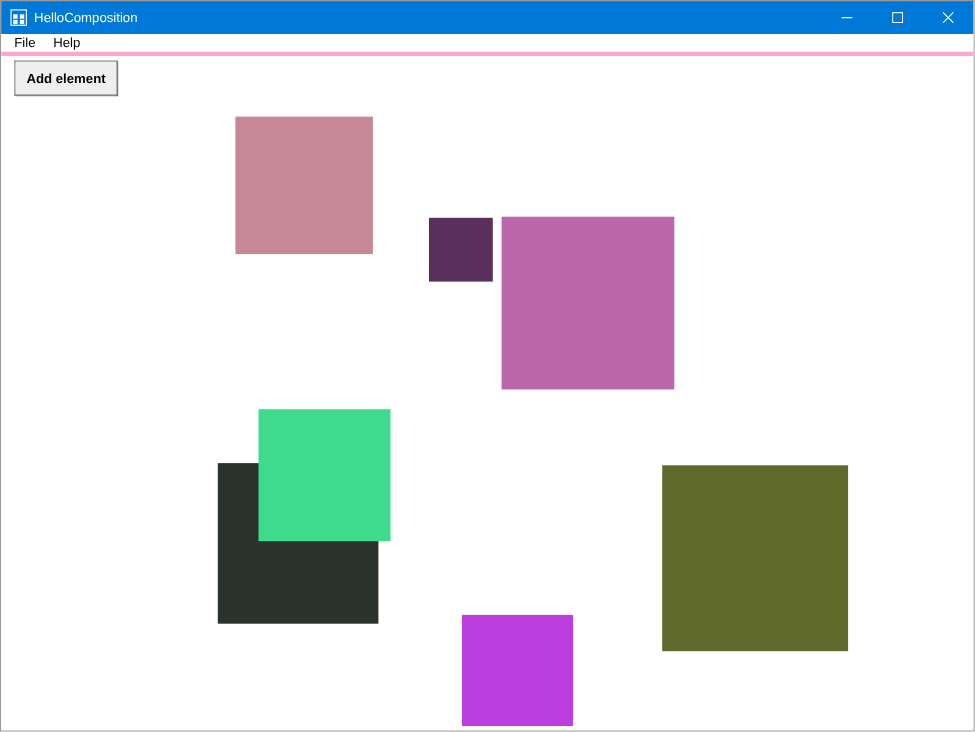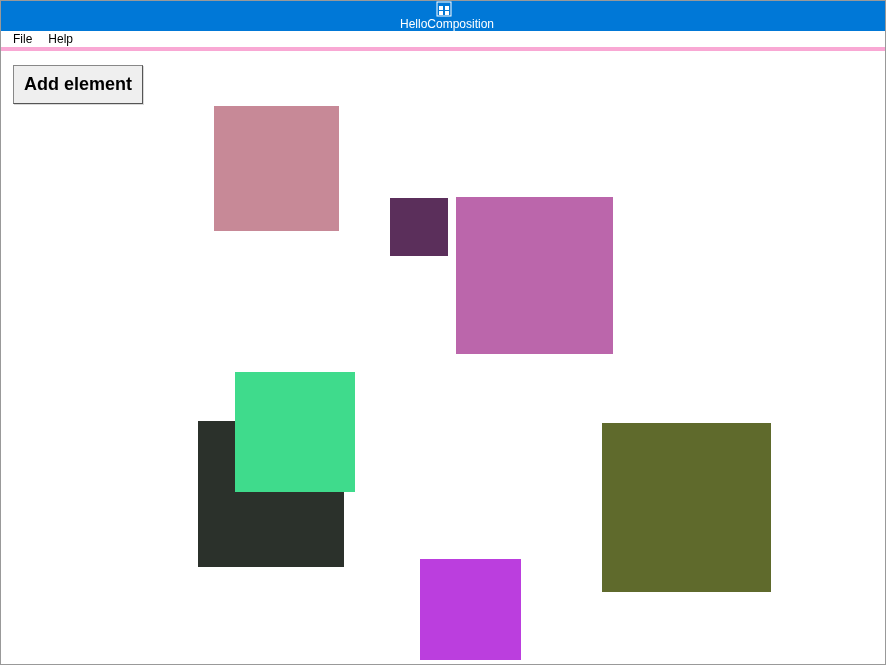--- a/index.html
+++ b/index.html
@@ -16,21 +16,20 @@
       border: 1px solid #999;
     }
     .titlebar {
       height: 30px;
       background: #0078d7;
       color: #fff;
       display: flex;
       align-items: center;
       padding-left: 8px;
       font-size: 12px;
-      flex-direction: column;
     }
     .titlebar .app-icon {
       width: 16px;
       height: 16px;
       margin-right: 6px;
       display: inline-flex;
       align-items: center;
       justify-content: center;
     }
     .titlebar .title-text {
@@ -65,24 +64,24 @@
     }
     .client {
       position: relative;
       width: 100%;
       height: calc(100% - 50px);
       background: #fff;
     }
     .add-btn {
       position: absolute;
       left: 12px;
-      top: 14px;
+      top: 4px;
       padding: 8px 10px;
       font-family: Tahoma, "Segoe UI", sans-serif;
-      font-size: 18px;
+      font-size: 12px;
       font-weight: bold;
       background: #efefef;
       border: 1px solid #888;
       border-right-color: #555;
       border-bottom-color: #555;
       box-shadow: 1px 1px 0 rgba(0,0,0,0.15);
       cursor: pointer;
     }
     .element {
       position: absolute;

